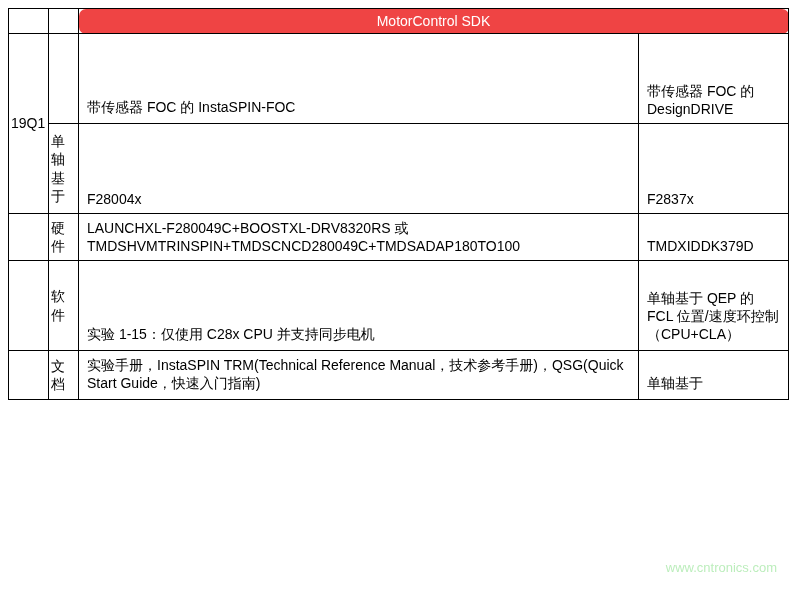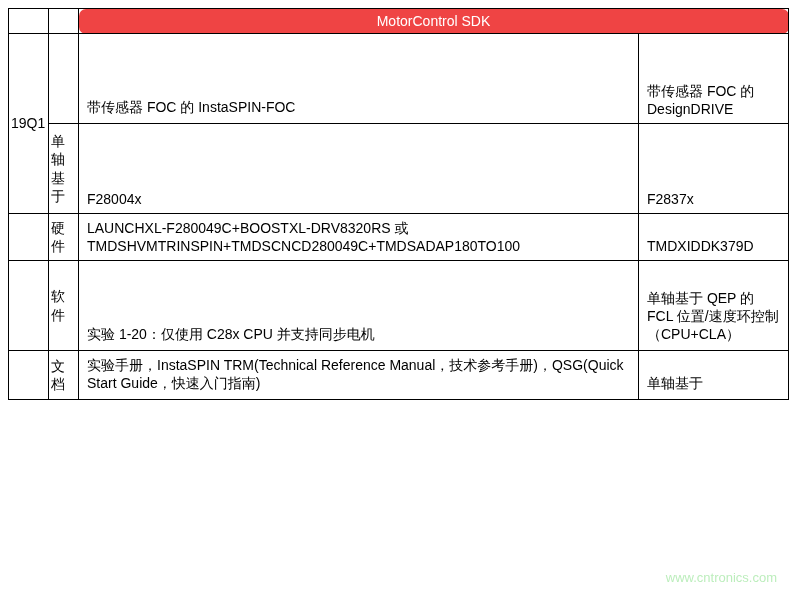--- a/index.html
+++ b/index.html
@@ -41,21 +41,21 @@
     text-align: left;
     line-height: 1.3;
     vertical-align: middle;
     padding: 4px 2px;
   }
   .vlabel span { display: block; }
   .tall { height: 90px; }
   .watermark {
     position: fixed;
     right: 20px;
-    bottom: 6px;
+    bottom: 16px;
     color: #9fe69f;
     font-size: 13px;
     font-family: Arial, sans-serif;
     opacity: 0.7;
   }
 </style>
 </head>
 <body>
 
 <table>
@@ -96,21 +96,21 @@
     </td>
     <td>LAUNCHXL-F280049C+BOOSTXL-DRV8320RS 或 TMDSHVMTRINSPIN+TMDSCNCD280049C+TMDSADAP180TO100</td>
     <td>TMDXIDDK379D</td>
   </tr>
 
   <tr>
     <td></td>
     <td class="vlabel tall">
       <span>软件</span>
     </td>
-    <td class="tall">实验 1-20：仅使用 C28x CPU 并支持同步电机</td>
+    <td class="tall">实验 1-15：仅使用 C28x CPU 并支持同步电机</td>
     <td class="tall">单轴基于 QEP 的 FCL 位置/速度环控制（CPU+CLA）</td>
   </tr>
 
   <tr>
     <td></td>
     <td class="vlabel">
       <span>文档</span>
     </td>
     <td>实验手册，InstaSPIN TRM(Technical Reference Manual，技术参考手册)，QSG(Quick Start Guide，快速入门指南)</td>
     <td>单轴基于</td>

